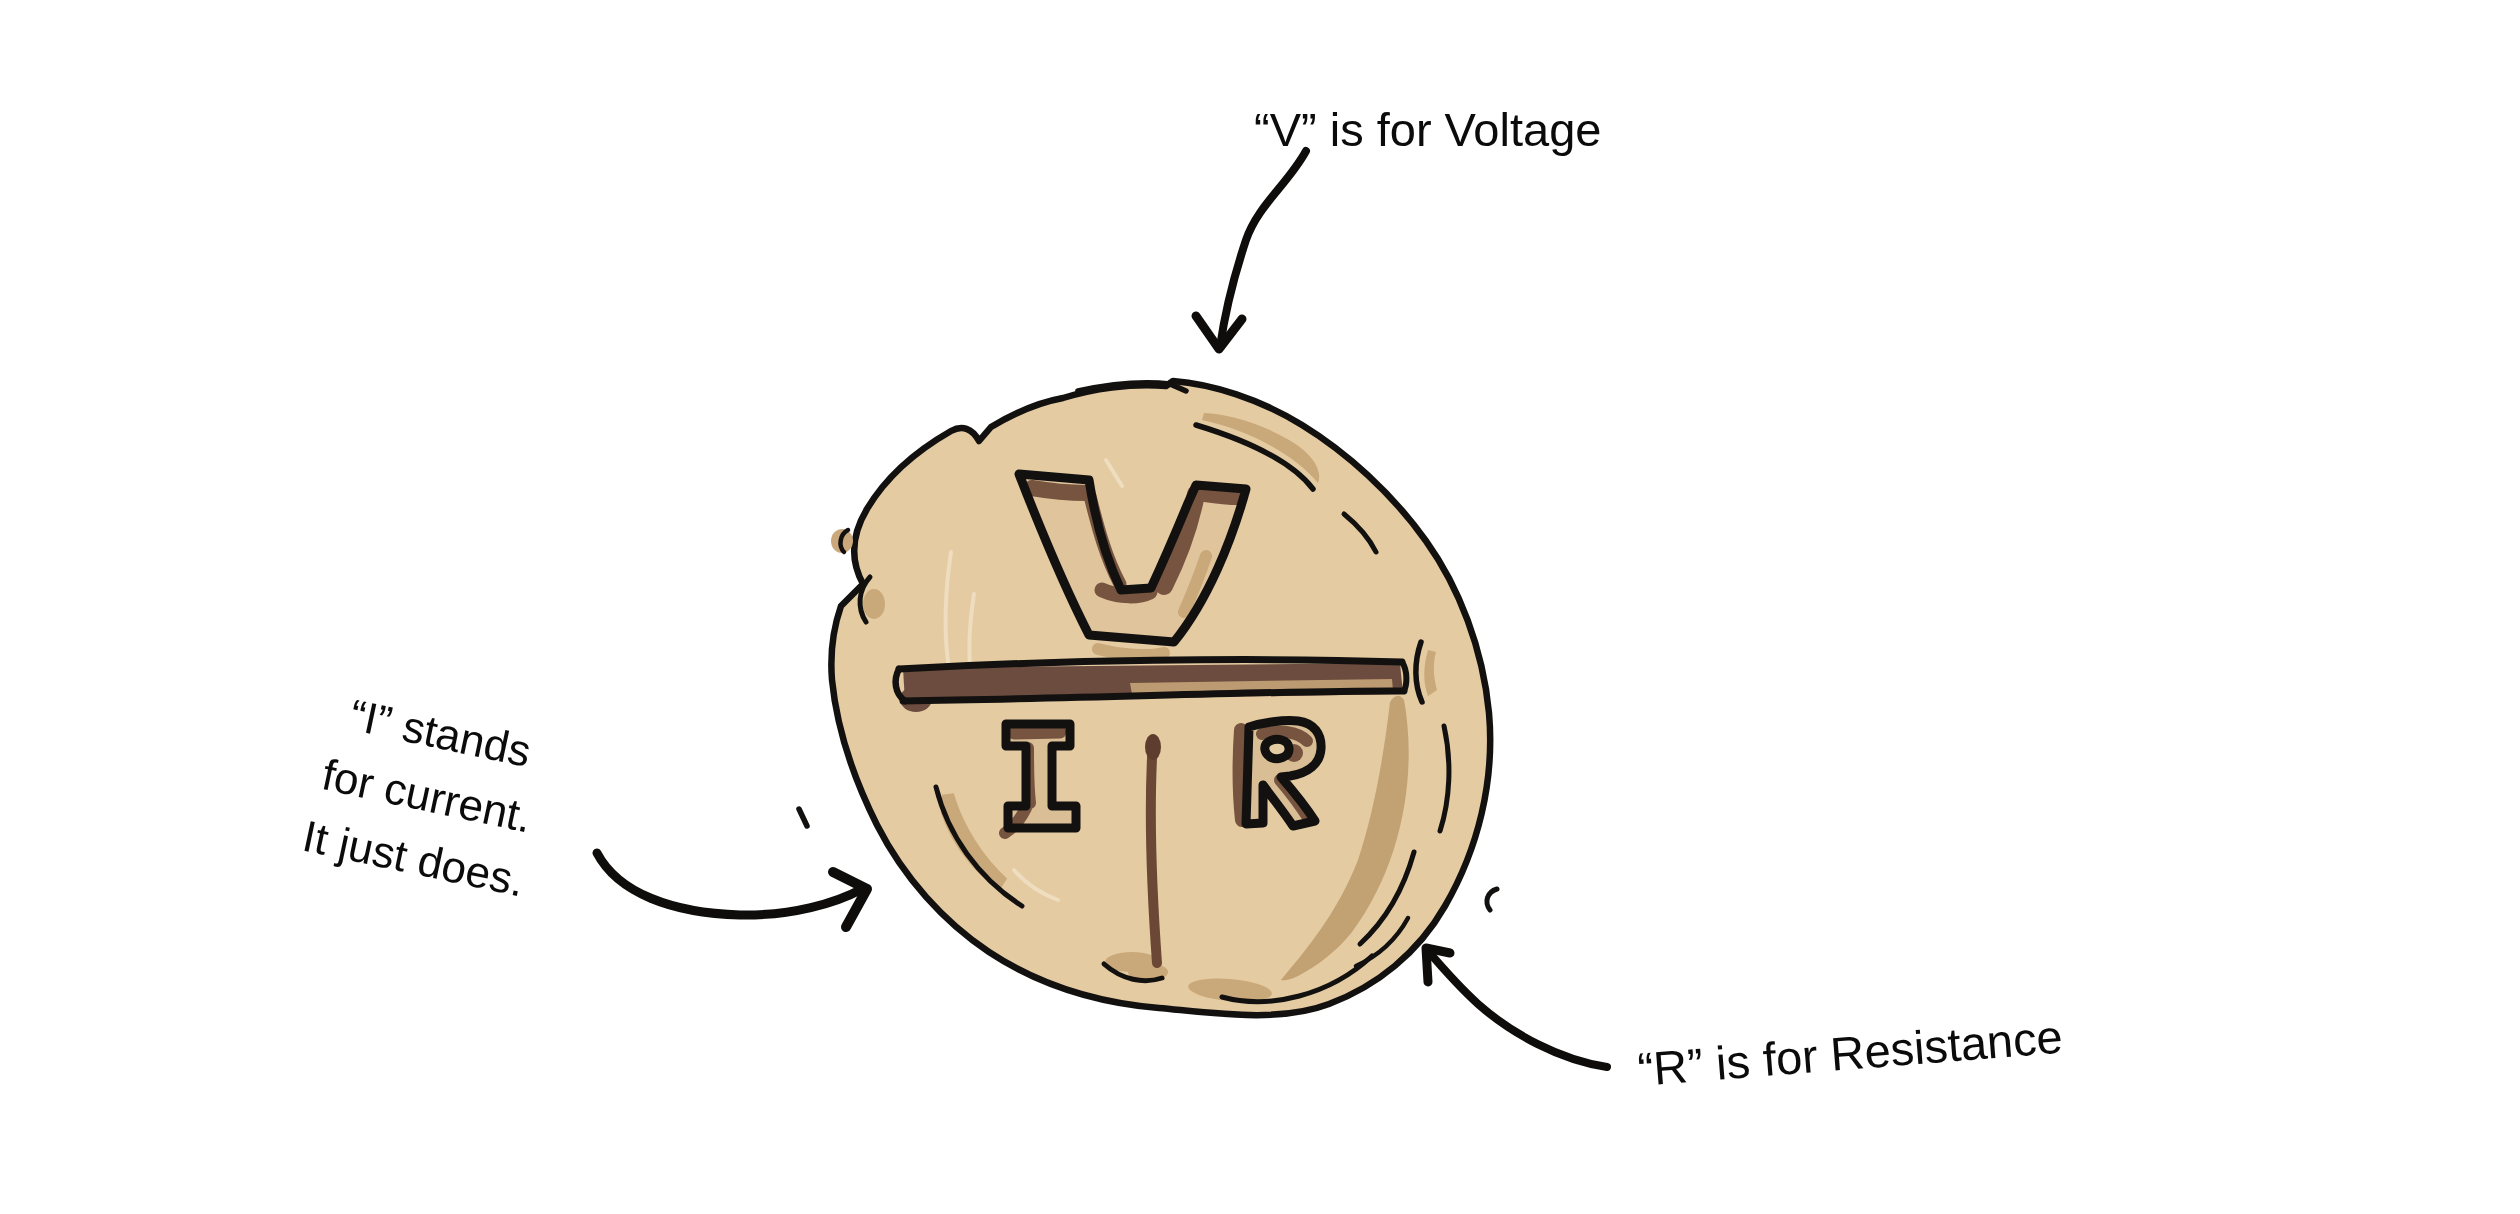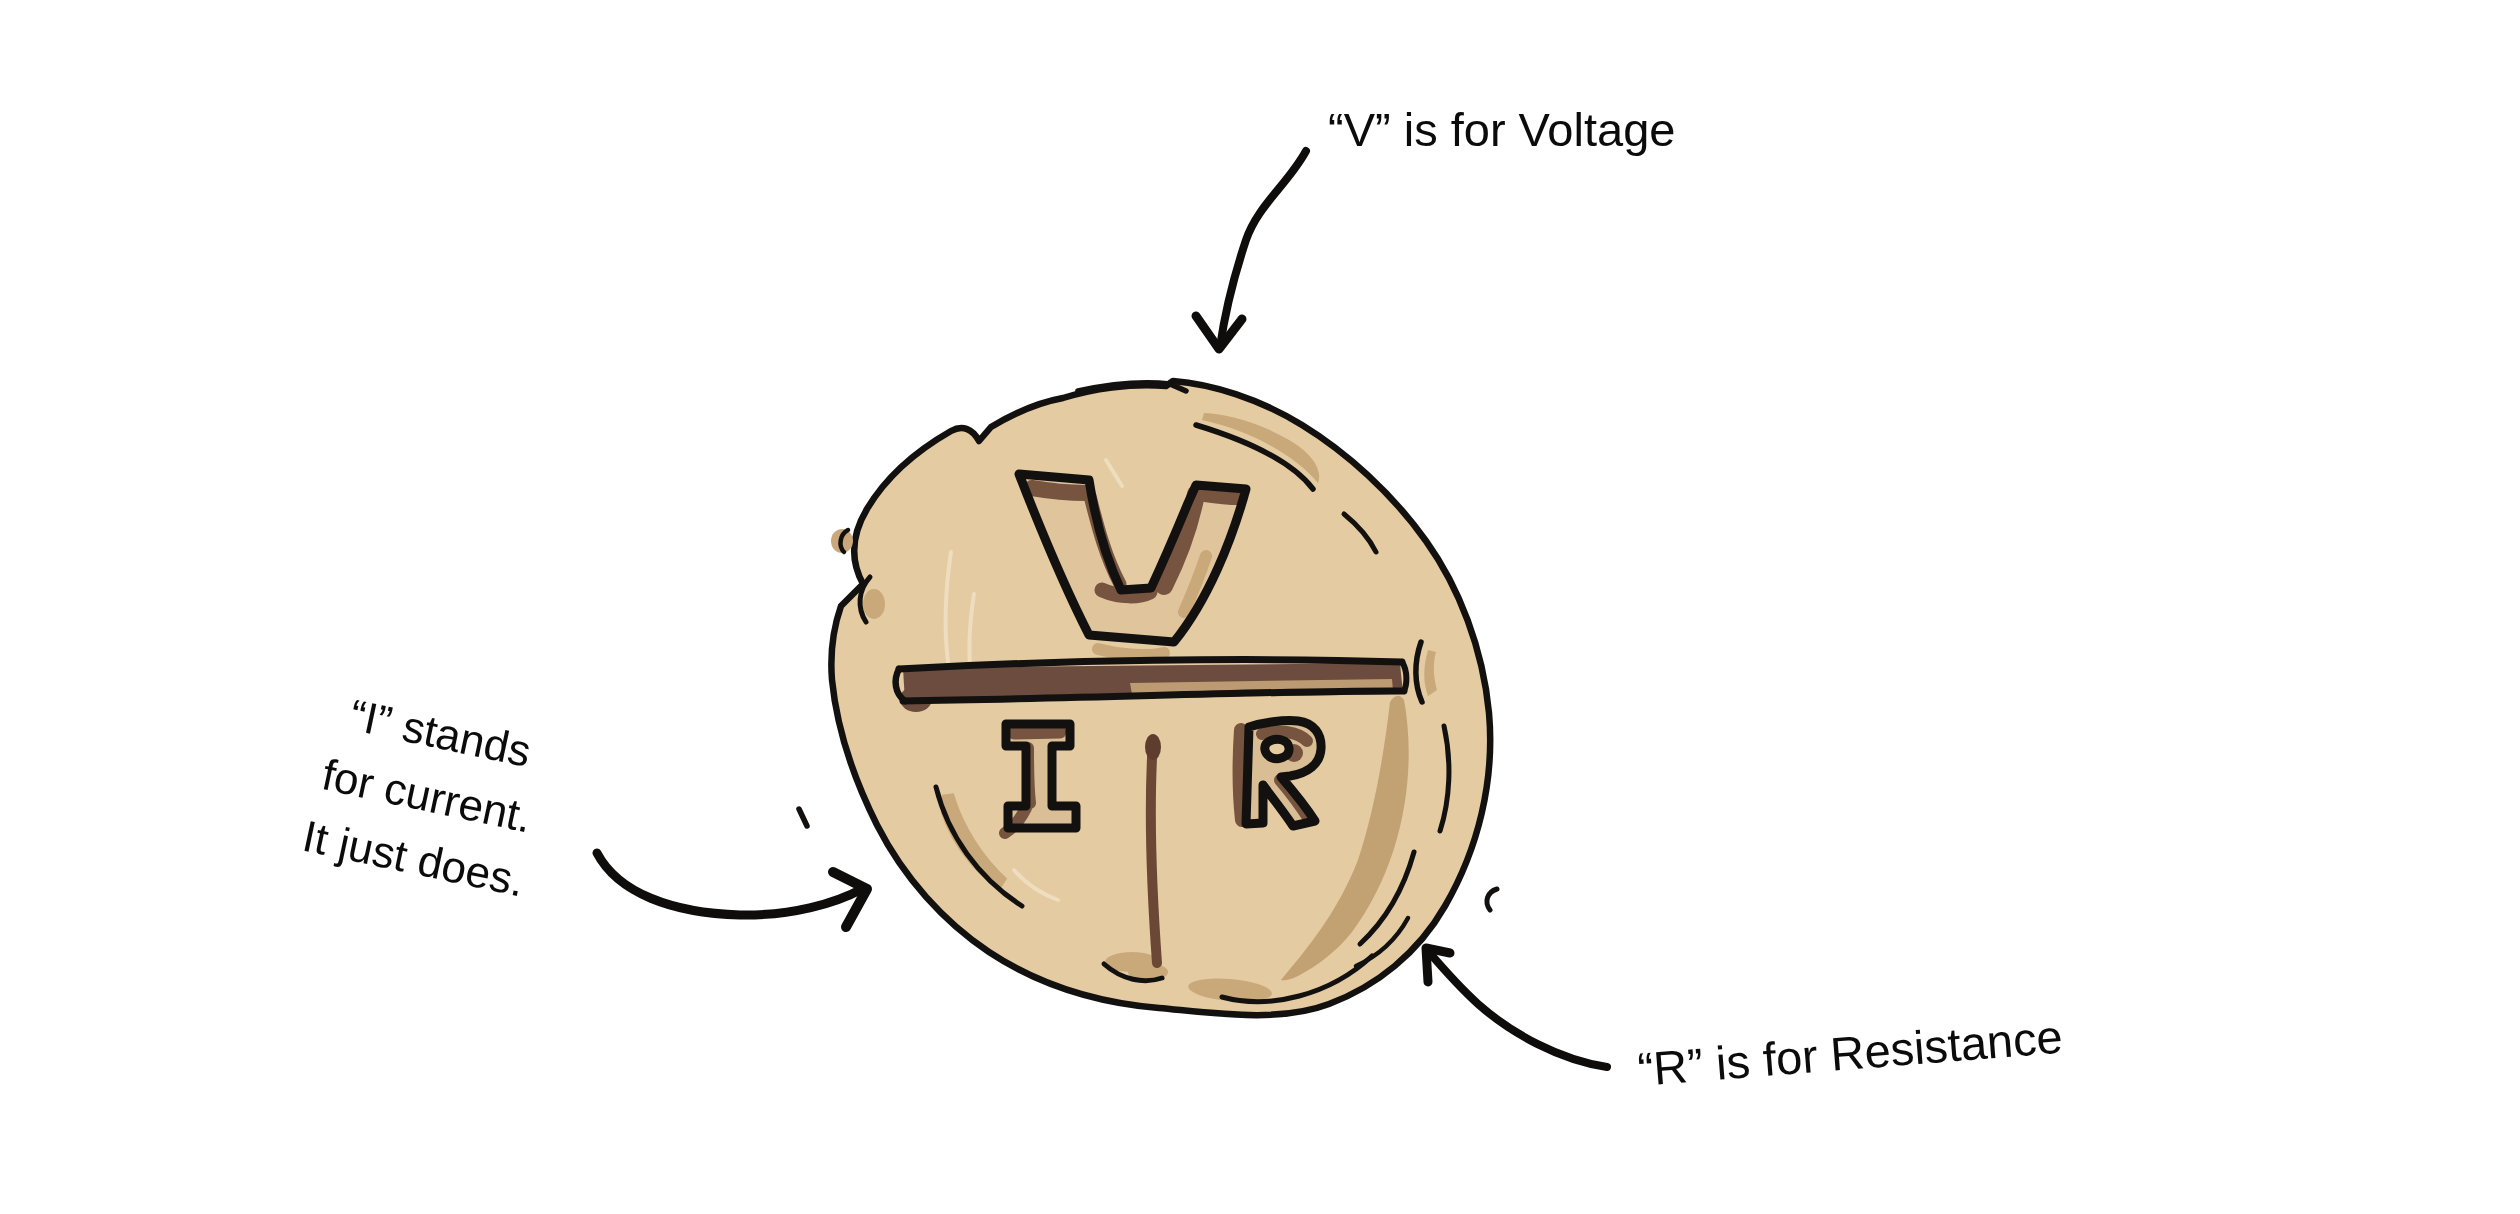--- a/index.html
+++ b/index.html
@@ -11,21 +11,21 @@
     overflow:hidden;
   }
   .stage svg{position:absolute;left:0;top:0;}
   .label{
     position:absolute;
     color:#0b0b0b;
     font-size:47px;
     line-height:1.2;
     white-space:nowrap;
   }
-  .label-v{left:1328px;top:102px;}
+  .label-v{left:1254px;top:102px;}
   .label-i{
     left:272px;top:700px;width:310px;
     text-align:center;white-space:normal;
     font-size:44px;line-height:1.46;
     transform:rotate(12deg);
   }
   .label-i span{display:block;}
   .label-r{
     left:1638px;top:1042px;
     transform:rotate(-4.5deg);

